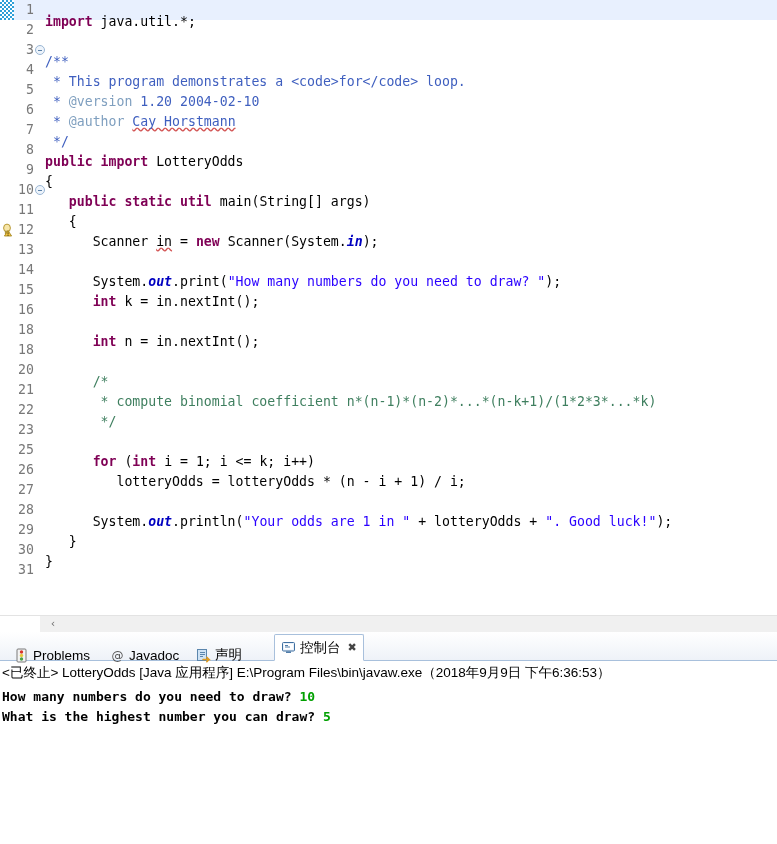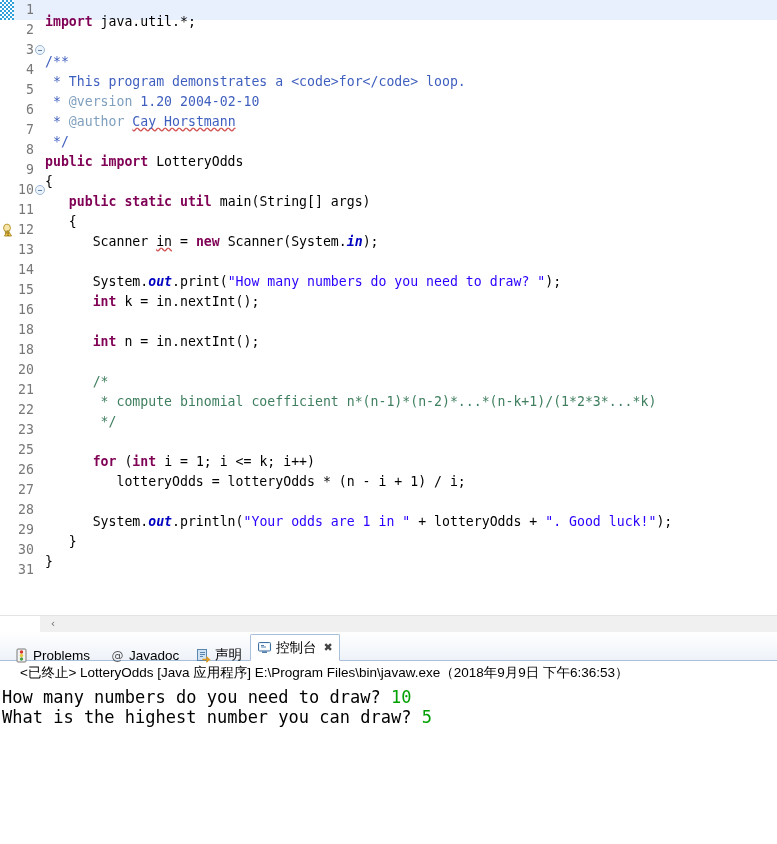--- a/index.html
+++ b/index.html
@@ -163,45 +163,46 @@
     box-sizing: border-box;
     white-space: nowrap;
   }
   .tab.active {
     background: #ffffff;
     border: 1px solid #a8c0dc;
     border-bottom: 1px solid #ffffff;
     border-radius: 2px 2px 0 0;
     top: 2px;
     height: 27px;
+    margin-left: 24px;
   }
   .tab-icon { width: 15px; height: 15px; display: inline-block; flex: 0 0 auto; }
   .tab-close {
     font-family: "DejaVu Sans", sans-serif;
     font-size: 11px;
     color: #444;
     margin-left: 3px;
   }
 
   .console-head {
     font-family: "Liberation Sans", sans-serif;
     font-size: 13.5px;
     color: #000;
     padding: 3px 2px 2px 2px;
     white-space: nowrap;
     border-bottom: 1px solid #ffffff;
-    margin-left: 18px;
   }
   .console-body {
     font-family: "DejaVu Sans Mono", monospace;
-    font-size: 17px;
+    font-size: 13px;
     line-height: 20px;
     color: #000000;
     padding: 2px 7px 0 2px;
     white-space: pre;
+    font-weight: bold;
   }
   .console-input { color: #00a000; }
   .caret {
     display: inline-block;
     width: 1px; height: 15px;
     background: #000;
     vertical-align: -3px;
     margin-right: -1px;
   }
 </style>

